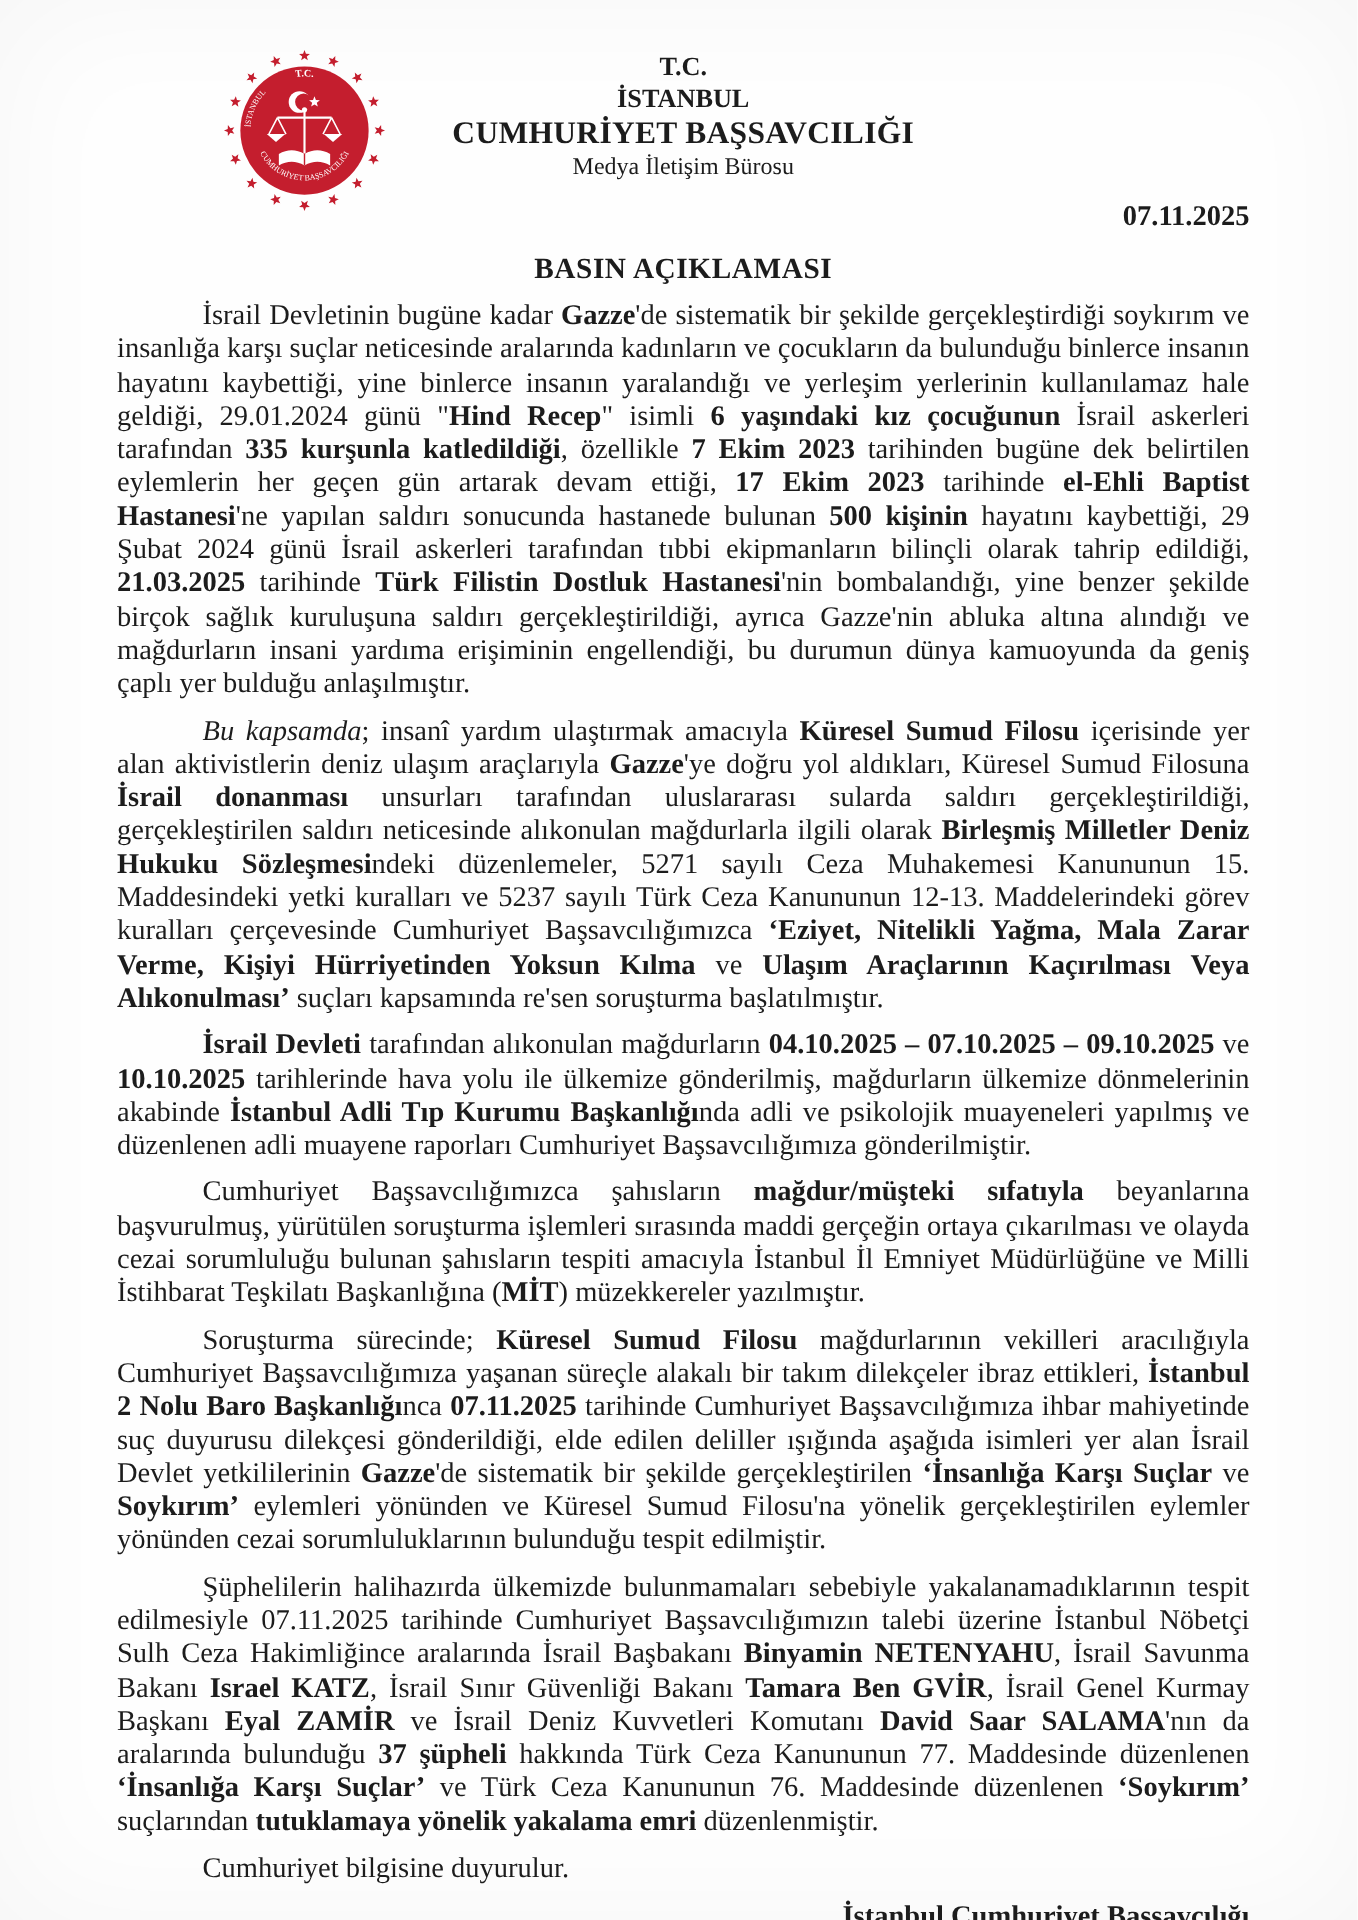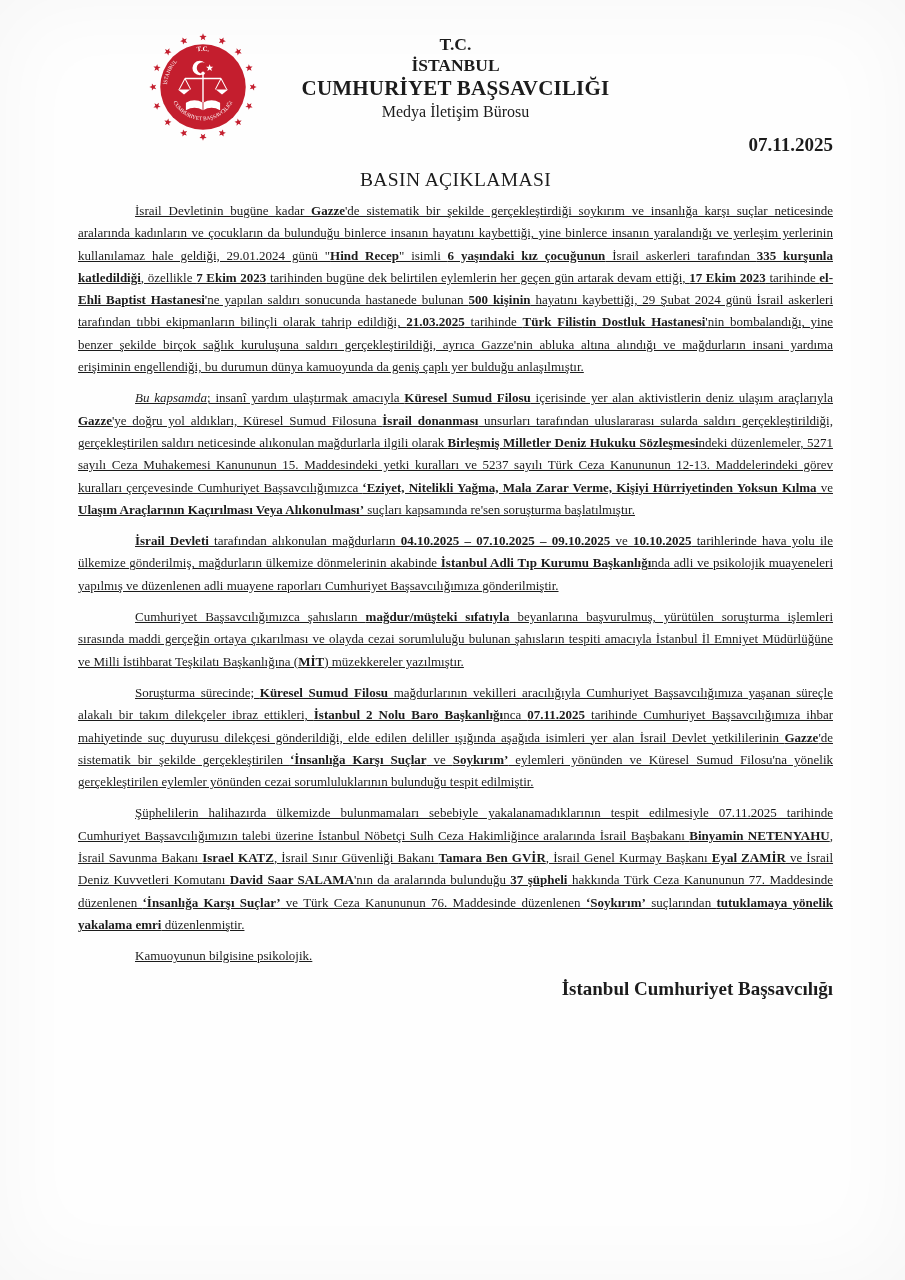--- a/index.html
+++ b/index.html
@@ -14,29 +14,28 @@
     overflow:hidden;
     box-shadow:inset 0 0 90px rgba(0,0,0,0.035);
   }
   .emblem{position:absolute;left:146px;top:30px;width:114px;height:114px;}
   .head-text{text-align:center;}
   .h-tc{font-weight:bold;font-size:17.5px;line-height:21px;}
   .h-city{font-weight:bold;font-size:17.5px;line-height:21px;}
   .h-office{font-weight:bold;font-size:21px;line-height:25px;letter-spacing:.2px;}
   .h-bureau{font-size:16px;line-height:22px;}
   .date{text-align:right;font-weight:bold;font-size:19px;margin-top:10px;line-height:24px;}
-  .title{text-align:center;font-weight:normal;font-size:19.5px;margin-top:10px;line-height:25px;letter-spacing:.4px;}
+  .title{text-align:center;font-weight:bold;font-size:19.5px;margin-top:10px;line-height:25px;letter-spacing:.4px;}
   main{margin-top:8px;}
   p.para{
-    font-size:13px;
+    font-size:19px;
     line-height:22.3px;
     text-align:justify;
     text-indent:57px;
     margin:0 0 9px 0;
-    text-decoration:underline;
   }
   p.para b{font-weight:bold;}
   p.para i{font-style:italic;}
   .signature{text-align:right;font-weight:bold;font-size:19px;margin-top:4px;line-height:24px;}
 </style>
 </head>
 <body>
 
 <div class="page">
 
@@ -104,18 +103,18 @@
 
   <div class="title">BASIN AÇIKLAMASI</div>
 
   <main>
       <p class="para"><span>İsrail Devletinin bugüne kadar </span><b>Gazze</b><span>'de sistematik bir şekilde gerçekleştirdiği soykırım ve insanlığa karşı suçlar neticesinde aralarında kadınların ve çocukların da bulunduğu binlerce insanın hayatını kaybettiği, yine binlerce insanın yaralandığı ve yerleşim yerlerinin kullanılamaz hale geldiği, 29.01.2024 günü "</span><b>Hind Recep</b><span>" isimli </span><b>6 yaşındaki kız çocuğunun</b><span> İsrail askerleri tarafından </span><b>335 kurşunla katledildiği</b><span>, özellikle </span><b>7 Ekim 2023</b><span> tarihinden bugüne dek belirtilen eylemlerin her geçen gün artarak devam ettiği, </span><b>17 Ekim 2023</b><span> tarihinde </span><b>el-Ehli Baptist Hastanesi</b><span>'ne yapılan saldırı sonucunda hastanede bulunan </span><b>500 kişinin</b><span> hayatını kaybettiği, 29 Şubat 2024 günü İsrail askerleri tarafından tıbbi ekipmanların bilinçli olarak tahrip edildiği, </span><b>21.03.2025</b><span> tarihinde </span><b>Türk Filistin Dostluk Hastanesi</b><span>'nin bombalandığı, yine benzer şekilde birçok sağlık kuruluşuna saldırı gerçekleştirildiği, ayrıca Gazze'nin abluka altına alındığı ve mağdurların insani yardıma erişiminin engellendiği, bu durumun dünya kamuoyunda da geniş çaplı yer bulduğu anlaşılmıştır.</span></p>
       <p class="para"><i>Bu kapsamda</i><span>; insanî yardım ulaştırmak amacıyla </span><b>Küresel Sumud Filosu</b><span> içerisinde yer alan aktivistlerin deniz ulaşım araçlarıyla </span><b>Gazze</b><span>'ye doğru yol aldıkları, Küresel Sumud Filosuna </span><b>İsrail donanması</b><span> unsurları tarafından uluslararası sularda saldırı gerçekleştirildiği, gerçekleştirilen saldırı neticesinde alıkonulan mağdurlarla ilgili olarak </span><b>Birleşmiş Milletler Deniz Hukuku Sözleşmesi</b><span>ndeki düzenlemeler, 5271 sayılı Ceza Muhakemesi Kanununun 15. Maddesindeki yetki kuralları ve 5237 sayılı Türk Ceza Kanununun 12-13. Maddelerindeki görev kuralları çerçevesinde Cumhuriyet Başsavcılığımızca </span><b>‘Eziyet, Nitelikli Yağma, Mala Zarar Verme, Kişiyi Hürriyetinden Yoksun Kılma</b><span> ve </span><b>Ulaşım Araçlarının Kaçırılması Veya Alıkonulması’</b><span> suçları kapsamında re'sen soruşturma başlatılmıştır.</span></p>
       <p class="para"><b>İsrail Devleti</b><span> tarafından alıkonulan mağdurların </span><b>04.10.2025 – 07.10.2025 – 09.10.2025</b><span> ve </span><b>10.10.2025</b><span> tarihlerinde hava yolu ile ülkemize gönderilmiş, mağdurların ülkemize dönmelerinin akabinde </span><b>İstanbul Adli Tıp Kurumu Başkanlığı</b><span>nda adli ve psikolojik muayeneleri yapılmış ve düzenlenen adli muayene raporları Cumhuriyet Başsavcılığımıza gönderilmiştir.</span></p>
       <p class="para"><span>Cumhuriyet Başsavcılığımızca şahısların </span><b>mağdur/müşteki sıfatıyla</b><span> beyanlarına başvurulmuş, yürütülen soruşturma işlemleri sırasında maddi gerçeğin ortaya çıkarılması ve olayda cezai sorumluluğu bulunan şahısların tespiti amacıyla İstanbul İl Emniyet Müdürlüğüne ve Milli İstihbarat Teşkilatı Başkanlığına (</span><b>MİT</b><span>) müzekkereler yazılmıştır.</span></p>
       <p class="para"><span>Soruşturma sürecinde; </span><b>Küresel Sumud Filosu</b><span> mağdurlarının vekilleri aracılığıyla Cumhuriyet Başsavcılığımıza yaşanan süreçle alakalı bir takım dilekçeler ibraz ettikleri, </span><b>İstanbul 2 Nolu Baro Başkanlığı</b><span>nca </span><b>07.11.2025</b><span> tarihinde Cumhuriyet Başsavcılığımıza ihbar mahiyetinde suç duyurusu dilekçesi gönderildiği, elde edilen deliller ışığında aşağıda isimleri yer alan İsrail Devlet yetkililerinin </span><b>Gazze</b><span>'de sistematik bir şekilde gerçekleştirilen </span><b>‘İnsanlığa Karşı Suçlar</b><span> ve </span><b>Soykırım’</b><span> eylemleri yönünden ve Küresel Sumud Filosu'na yönelik gerçekleştirilen eylemler yönünden cezai sorumluluklarının bulunduğu tespit edilmiştir.</span></p>
       <p class="para"><span>Şüphelilerin halihazırda ülkemizde bulunmamaları sebebiyle yakalanamadıklarının tespit edilmesiyle 07.11.2025 tarihinde Cumhuriyet Başsavcılığımızın talebi üzerine İstanbul Nöbetçi Sulh Ceza Hakimliğince aralarında İsrail Başbakanı </span><b>Binyamin NETENYAHU</b><span>, İsrail Savunma Bakanı </span><b>Israel KATZ</b><span>, İsrail Sınır Güvenliği Bakanı </span><b>Tamara Ben GVİR</b><span>, İsrail Genel Kurmay Başkanı </span><b>Eyal ZAMİR</b><span> ve İsrail Deniz Kuvvetleri Komutanı </span><b>David Saar SALAMA</b><span>'nın da aralarında bulunduğu </span><b>37 şüpheli</b><span> hakkında Türk Ceza Kanununun 77. Maddesinde düzenlenen </span><b>‘İnsanlığa Karşı Suçlar’</b><span> ve Türk Ceza Kanununun 76. Maddesinde düzenlenen </span><b>‘Soykırım’</b><span> suçlarından </span><b>tutuklamaya yönelik yakalama emri</b><span> düzenlenmiştir.</span></p>
-      <p class="para"><span>Kamuoyunun bilgisine psikolojik.</span></p>
+      <p class="para"><span>Cumhuriyet bilgisine duyurulur.</span></p>
     </main>
 
   <div class="signature">İstanbul Cumhuriyet Başsavcılığı</div>
 
 </div>
 
 </body></html>

